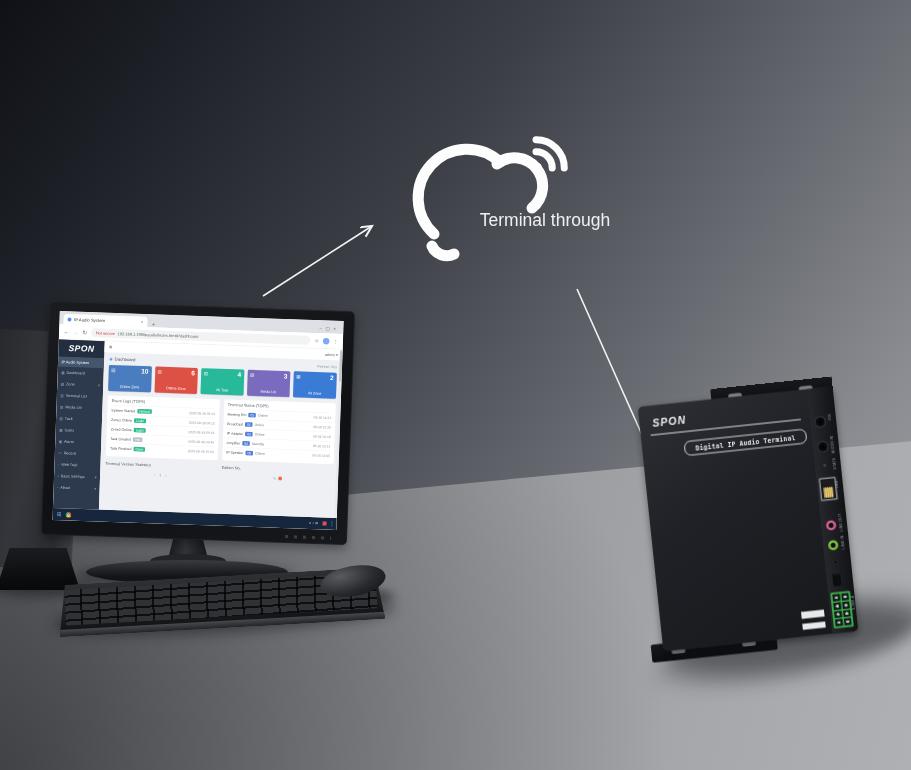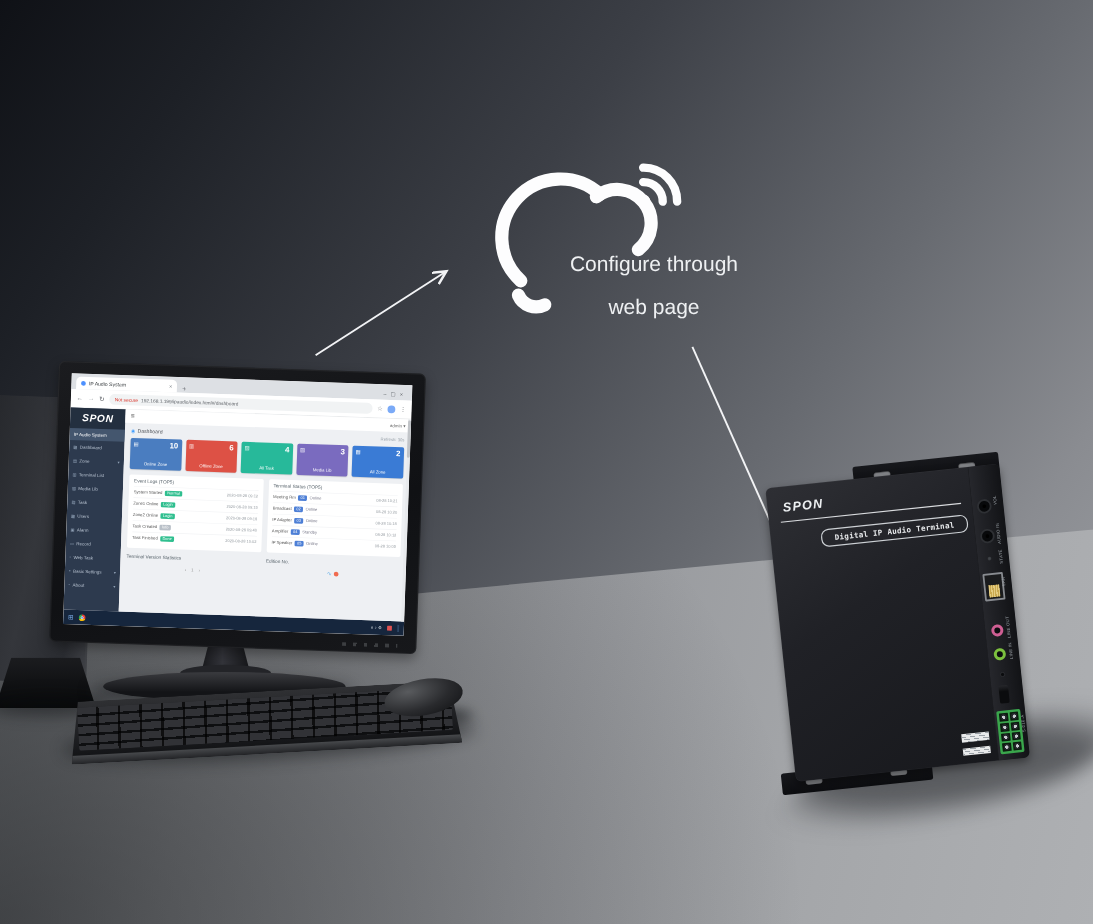--- a/index.html
+++ b/index.html
@@ -484,22 +484,21 @@
   <g transform="translate(142,50) rotate(45)">
     <circle cx="0" cy="8" r="5.5" fill="#fdfdfe"></circle>
     <g fill="none" stroke="#fdfdfe" stroke-width="7" stroke-linecap="round">
       <path d="M -11.5 -3 A 16 16 0 0 1 11.5 -3"></path>
       <path d="M -20 -11.5 A 28 28 0 0 1 20 -11.5"></path>
     </g>
   </g>
 </svg>
 
 <div class="abs caption">
-  <div>Configure through</div>
-  <div>web page</div>
+  <div>Terminal through</div>
 </div>
 
 <svg class="abs arrows" width="911" height="770" viewBox="0 0 911 770">
   <defs>
     <marker id="arw" markerWidth="11" markerHeight="9" refX="7" refY="3.5" orient="auto">
       <path d="M0,0 L7,3.5 L0,7" fill="none" stroke="#f2f3f5" stroke-width="1.3"></path>
     </marker>
   </defs>
   <line x1="263" y1="296" x2="372" y2="226" stroke="#f2f3f5" stroke-width="1.6" marker-end="url(#arw)"></line>
   <line x1="577" y1="289" x2="655" y2="464" stroke="#f2f3f5" stroke-width="1.6" marker-end="url(#arw)"></line>

